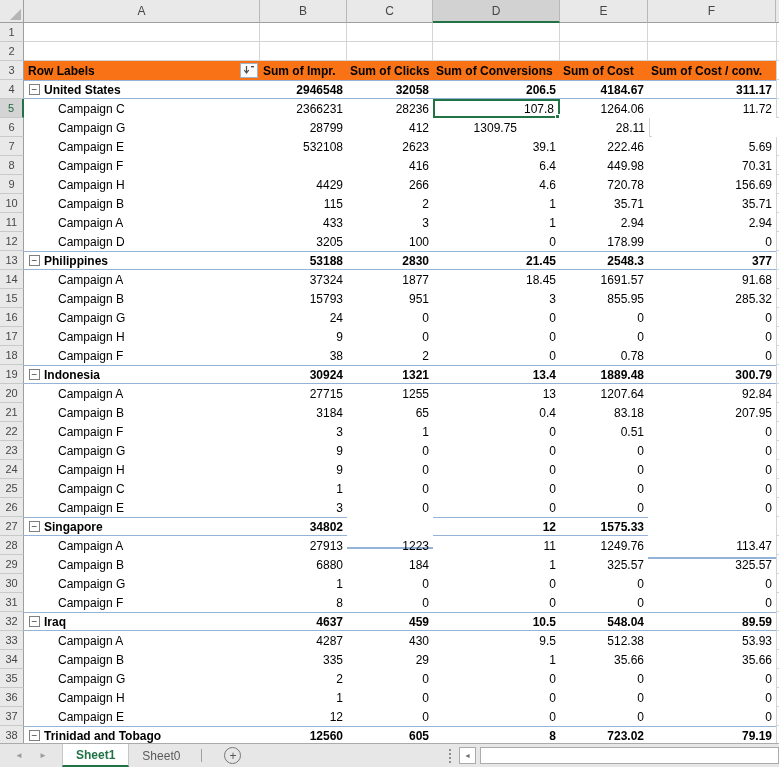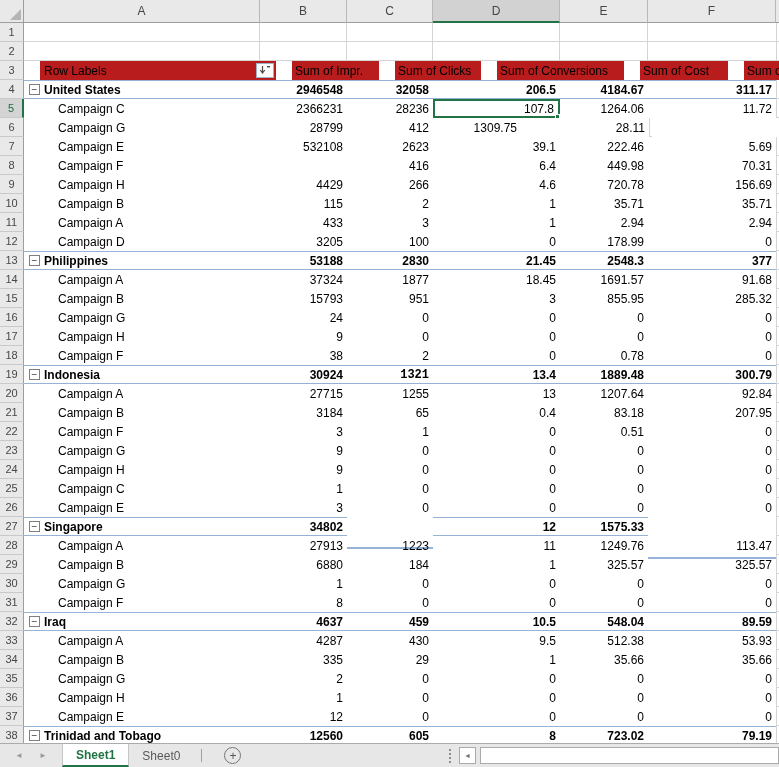--- a/index.html
+++ b/index.html
@@ -21,21 +21,21 @@
   .rn { flex:none; width:24px; background:#E9E9E9; border-right:1px solid #9E9E9E; border-bottom:1px solid #C9C9C9;
         color:#474747; font-size:11px; display:flex; align-items:center; justify-content:center; }
   .rn.sel { background:#D4D4D4; border-right:2px solid #217346; color:#1E6B41; }
   .cell { flex:none; display:flex; align-items:center; white-space:nowrap; overflow:hidden; }
   .cell.num { justify-content:flex-end; padding-right:4px; }
   .egrid { border-right:1px solid #D4D4D4; border-bottom:1px solid #D4D4D4; }
   .egrid.norr { border-right:none; }
   .sliver { width:3px; border-left:1px solid #D4D4D4; border-bottom:1px solid #D4D4D4; }
 
   
-  .phead { background:#b91c1c; font-weight:normal; padding-left:3px;margin-left:16px; }
+  .phead { background:#f97316; font-weight:bold; padding-left:3px; }
   .phead.a-head { position:relative; padding-left:4px; }
   .grp { font-weight:bold; border-top:1px solid #95B3D7; border-bottom:1px solid #95B3D7; }
   .acell { padding-left:3px; }
   .det.acell { padding-left:34px; }
   .cbox { flex:none; width:11px; height:11px; border:1px solid #7F7F7F; background:#fff; color:#333;
           display:inline-flex; align-items:center; justify-content:center; font-size:10px; line-height:9px;
           margin:0 4px 0 2px; font-weight:normal; }
   .sortbtn { position:absolute; right:2px; top:2px; width:18px; height:15px; background:#FBFBFC;
              border:1px solid #9DB3CC; display:flex; align-items:center; justify-content:center; }
   .sortbtn svg { display:block; }
@@ -270,21 +270,21 @@
         <div class="cell det num" style="width: 128px;">0</div>
         <div class="cell sliver"></div>
       </div>
       <div class="row">
         <div class="rn">19</div>
         <div class="cell grp acell" style="width: 236px;">
           <div class="cbox">−</div>
           <span>Indonesia</span>
         </div>
         <div class="cell grp num" style="width: 87px;">30924</div>
-        <div class="cell grp num" style="width: 86px; font-family: Liberation Mono, monospace;">1321</div>
+        <div class="cell grp num" style="width: 86px;">1321</div>
         <div class="cell grp num" style="width: 127px;">13.4</div>
         <div class="cell grp num" style="width: 88px;">1889.48</div>
         <div class="cell grp num" style="width: 128px;">300.79</div>
         <div class="cell sliver"></div>
       </div>
       <div class="row">
         <div class="rn">20</div>
         <div class="cell det acell" style="width: 236px;">Campaign A</div>
         <div class="cell det num" style="width: 87px;">27715</div>
         <div class="cell det num" style="width: 86px;">1255</div>

